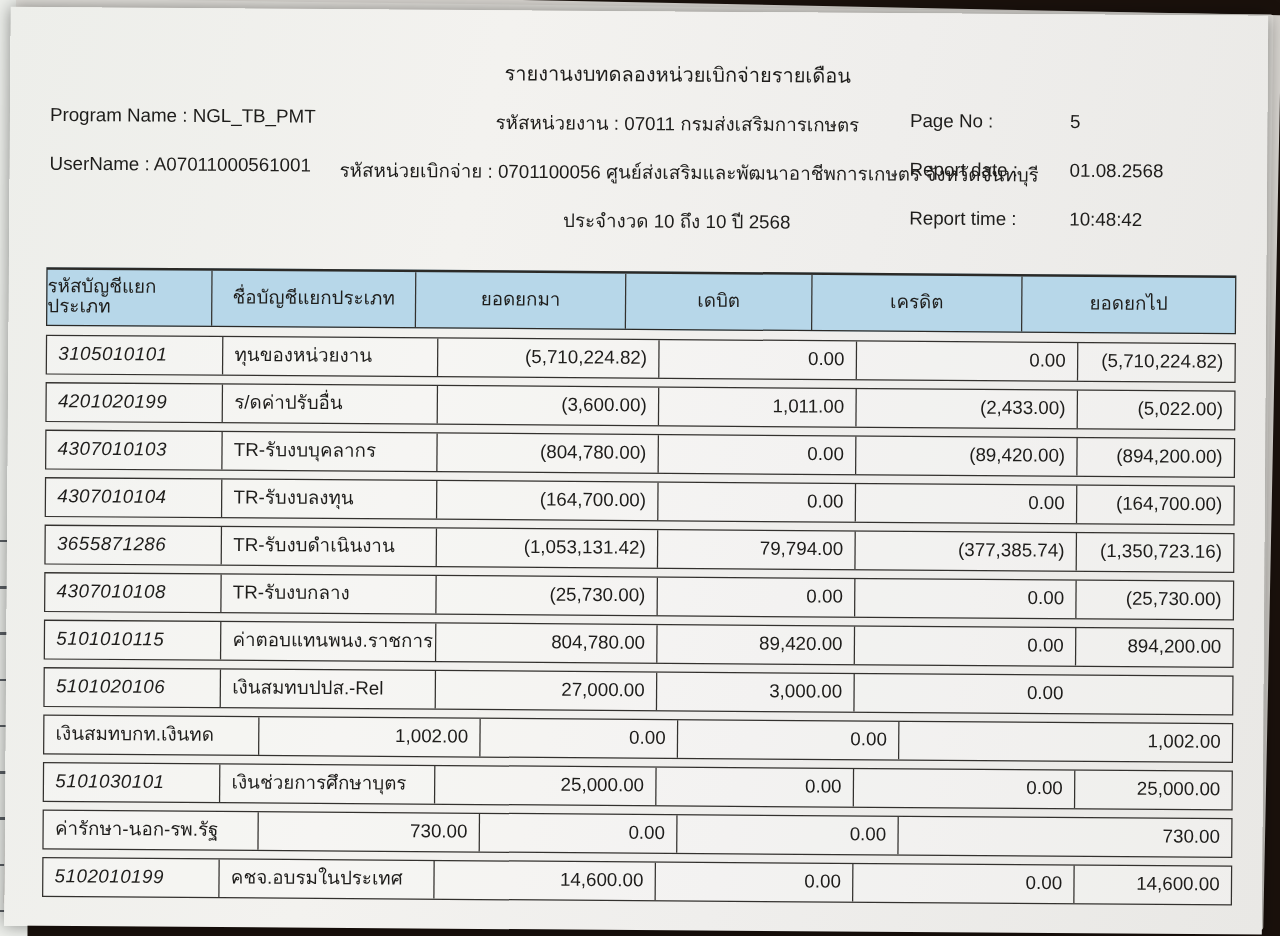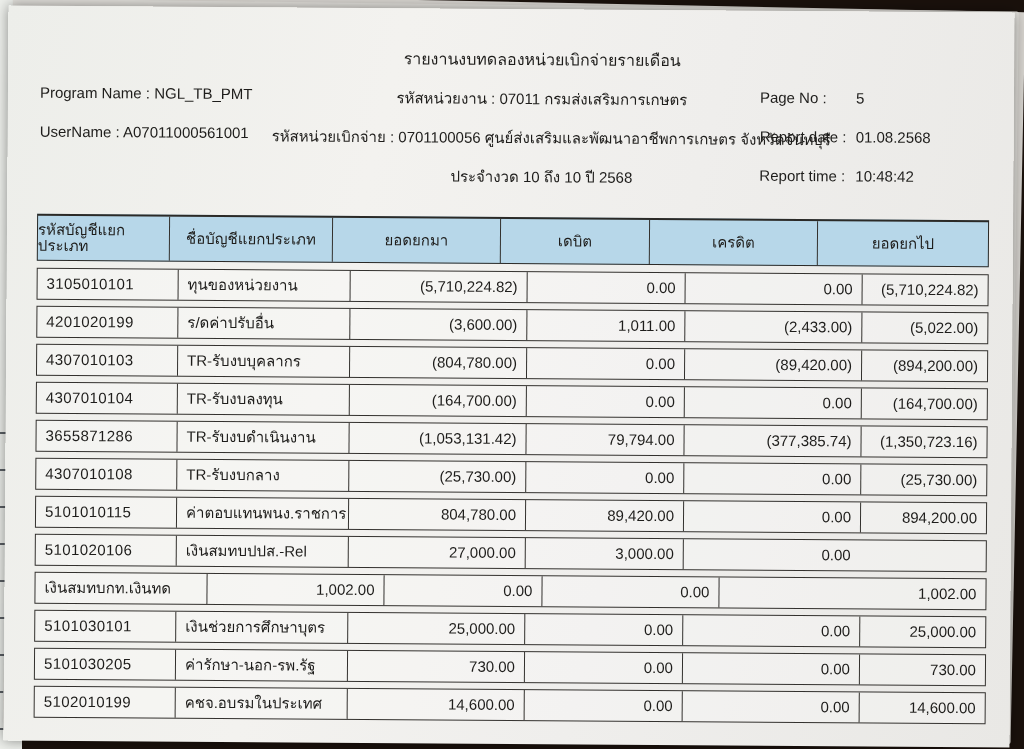--- a/index.html
+++ b/index.html
@@ -28,40 +28,40 @@
     background:linear-gradient(103deg,#edeeea 0%,#f3f2ef 34%,#efeeec 62%,#e9e8e5 100%);
     transform:rotate(0.4deg);
     box-shadow:0 0 14px rgba(0,0,0,.45);
     font-size:15px;
   }
 
   .abs { position:absolute; white-space:nowrap; }
   .report-title { top:38px; left:254px; width:560px; text-align:center; font-size:16px; }
   .center-line  { left:264px; width:540px; text-align:center; }
   .left-line    { left:32px; }
-  .r-label      { left:752px; }
+  .r-label      { left:720px; }
   .r-value      { left:848px; }
   .row-a { top:78px; } .row-b { top:117px; } .row-c { top:156px; }
 
   .tbl { position:absolute; left:30px; top:208px; width:952px; }
   .t-row {
     display:flex; height:30px; margin-bottom:6px;
     border:1.5px solid #33312e; background:rgba(255,255,255,.28);
   }
   .t-head {
     height:44px; margin-bottom:7px;
     border:1.7px solid #2b2a27; border-top-width:2.6px;
   }
   .cell { display:flex; align-items:center; overflow:hidden; line-height:1.05; }
   .cell + .cell { border-left:1.5px solid #33312e; }
   .c0{width:131px} .c1{width:162px} .c2{width:167px} .c3{width:148px} .c4{width:167px} .c5{flex:1}
   .hd  { justify-content:center; }
   .txt { padding-left:9px; justify-content:flex-start; }
   .num { padding-right:9px; justify-content:flex-end; }
-  .code { letter-spacing:.4px; }
+  .code { letter-spacing:.4px;font-style:italic; }
 </style>
 </head>
 <body>
 
 <div class="side-sheet">
   <div class="rules"></div>
 </div>
 <div class="sheet-under sheet-u2"></div>
 <div class="sheet-under sheet-u1"></div>
 
@@ -165,21 +165,20 @@
   </div>
         <div class="t-row">
     <div class="cell txt code c0">5101030101</div>
     <div class="cell txt c1">เงินช่วยการศึกษาบุตร</div>
     <div class="cell num c2">25,000.00</div>
     <div class="cell num c3">0.00</div>
     <div class="cell num c4">0.00</div>
     <div class="cell num c5">25,000.00</div>
   </div>
         <div class="t-row">
-    <div class="cell txt code c0">5101030205</div>
     <div class="cell txt c1">ค่ารักษา-นอก-รพ.รัฐ</div>
     <div class="cell num c2">730.00</div>
     <div class="cell num c3">0.00</div>
     <div class="cell num c4">0.00</div>
     <div class="cell num c5">730.00</div>
   </div>
         <div class="t-row">
     <div class="cell txt code c0">5102010199</div>
     <div class="cell txt c1">คชจ.อบรมในประเทศ</div>
     <div class="cell num c2">14,600.00</div>

